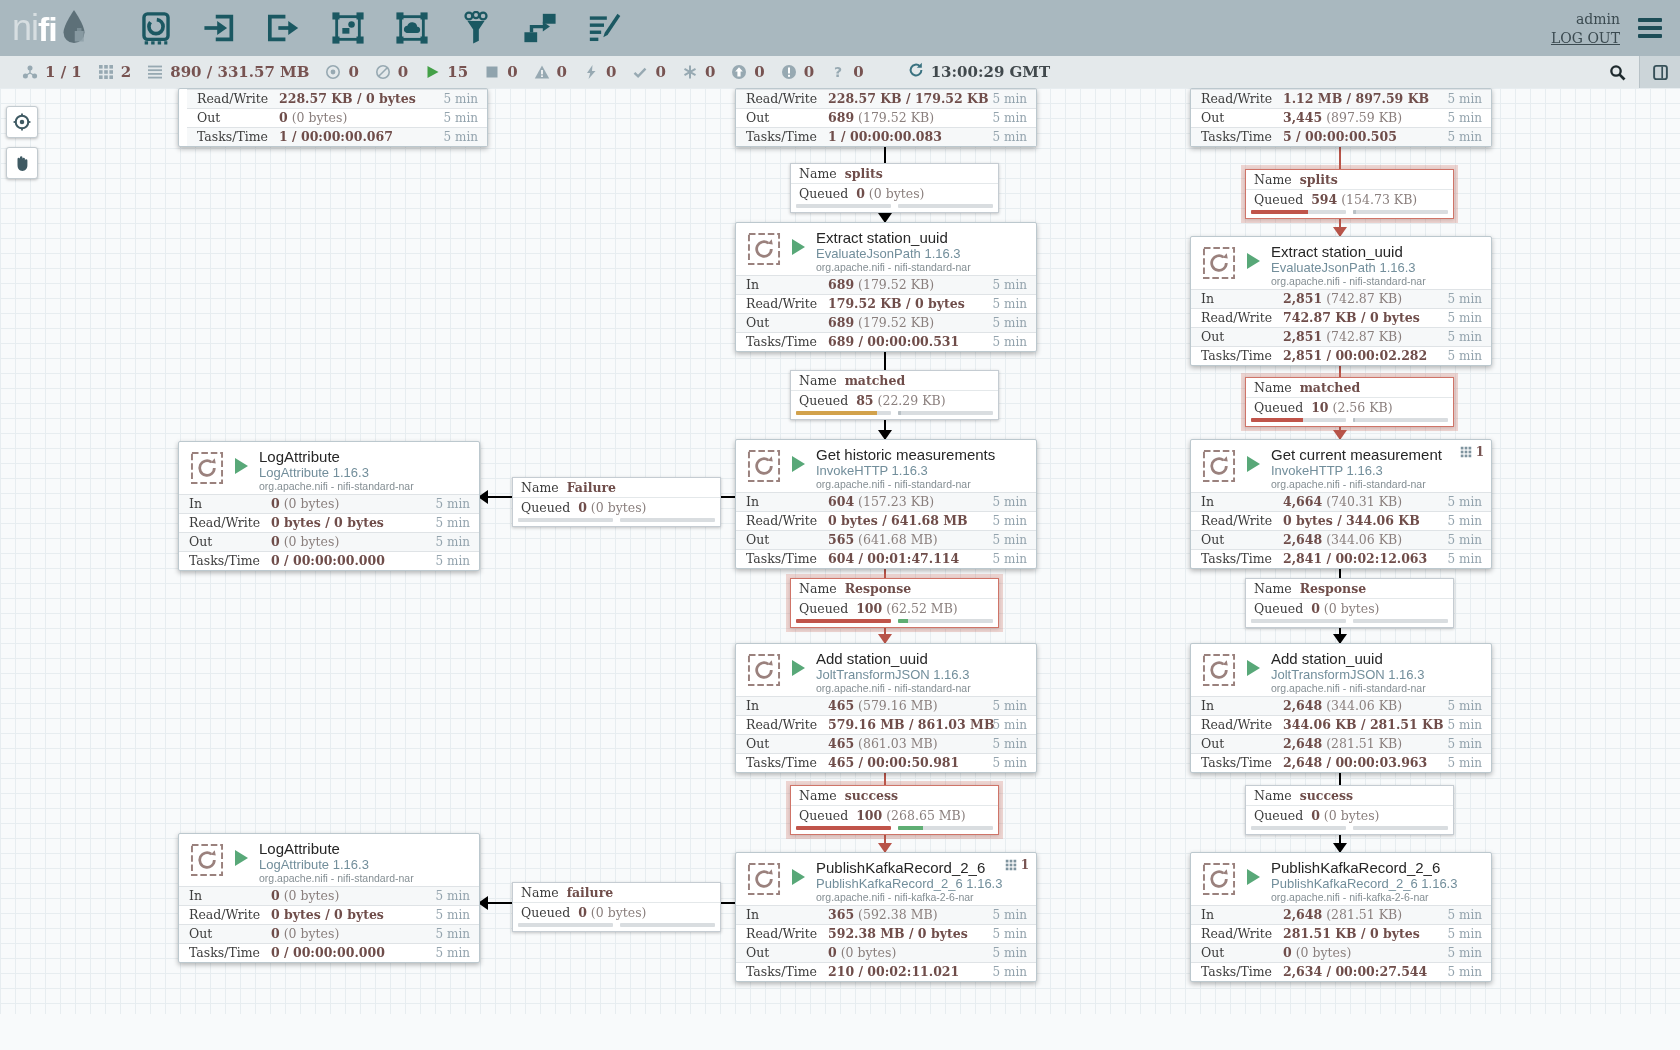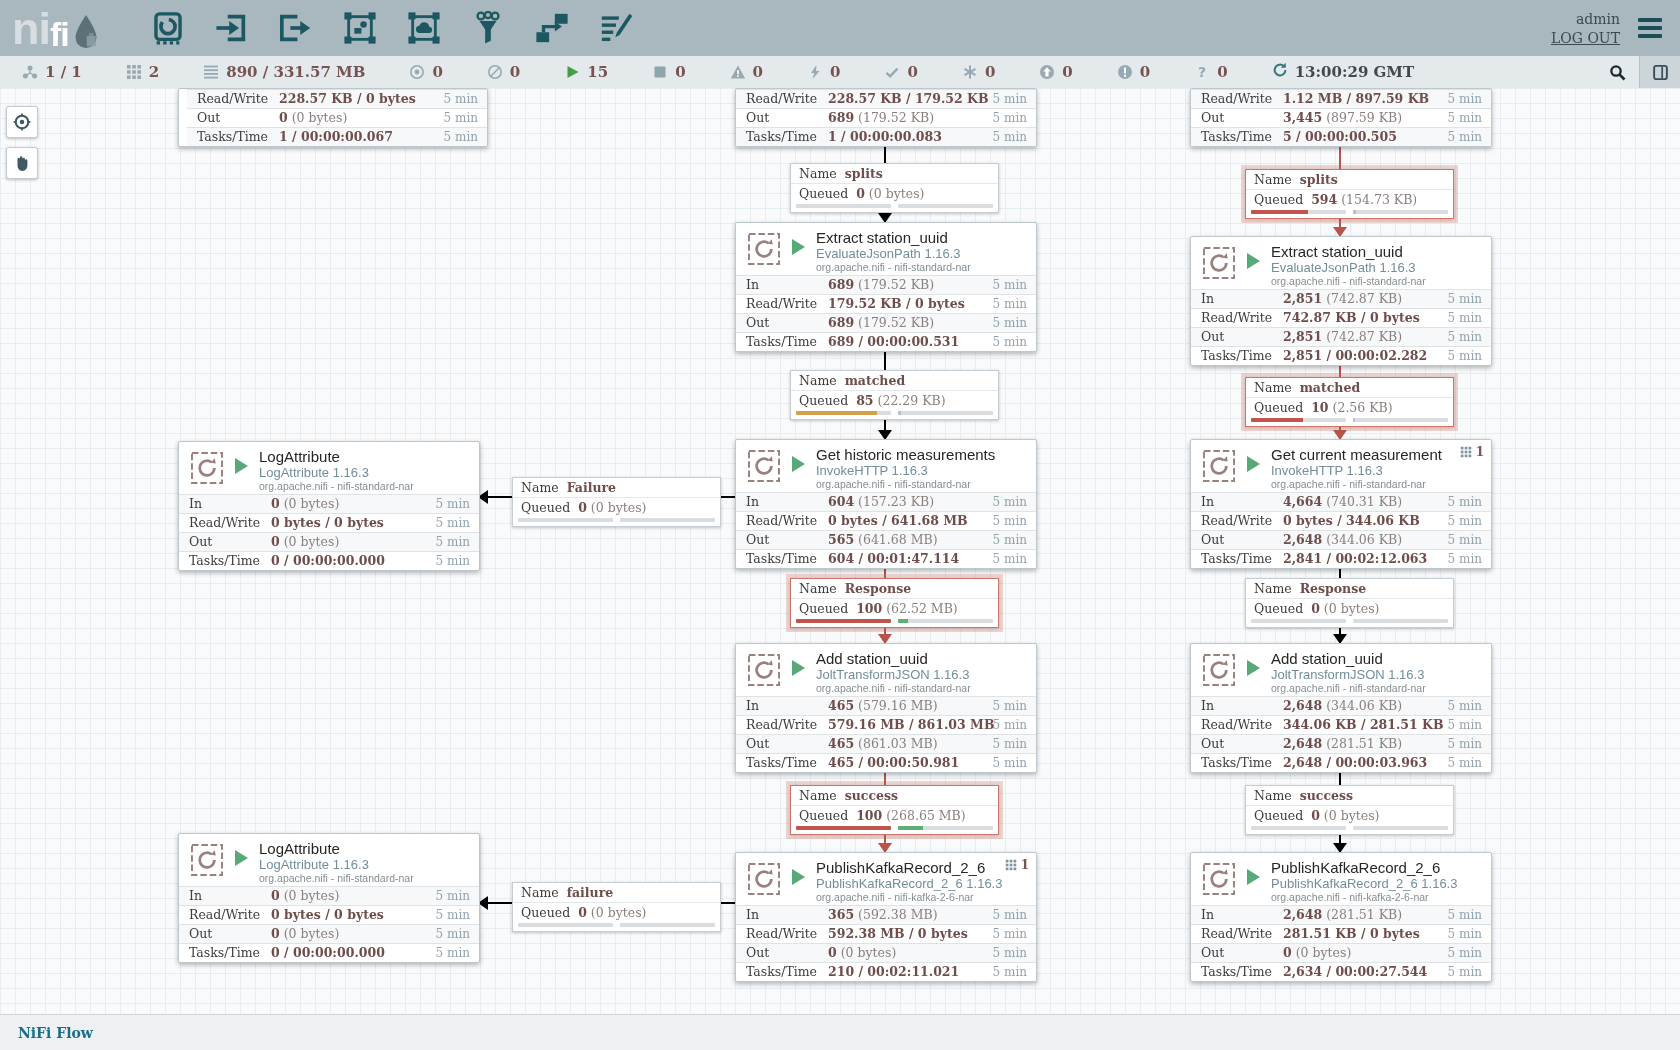--- a/index.html
+++ b/index.html
@@ -2,36 +2,36 @@
 <html><head>
 <meta charset="utf-8">
 <style>
   html,body{margin:0;padding:0;}
   body{width:1680px;height:1050px;overflow:hidden;font-family:"Liberation Sans",sans-serif;-webkit-font-smoothing:antialiased;}
   #app{position:relative;width:1680px;height:1050px;background:#f8fafb;}
 
   
   #header{position:absolute;top:0;left:0;right:0;height:56px;background:#a9b8bf;display:flex;align-items:center;}
   #logo{display:flex;align-items:flex-end;margin:4px 18px 4px 12px;}
-  #logo .ni{font-size:45px;font-weight:bold;color:#d7dee1;letter-spacing:-1px;line-height:1;}
+  #logo .ni{font-size:36px;font-weight:normal;color:#d7dee1;letter-spacing:-1px;line-height:1;}
   #logo .fi{font-size:34px;font-weight:bold;color:#ffffff;letter-spacing:-1px;line-height:1;}
   #logo svg{margin-left:2px;}
   #toolbar{display:flex;align-items:center;gap:26px;margin-left:30px;}
   .tool-btn{width:38px;height:40px;display:flex;align-items:center;justify-content:center;color:#1b5862;cursor:grab;}
   .tool-btn svg{width:34px;height:34px;}
   #header-right{margin-left:auto;display:flex;align-items:center;padding-right:14px;}
   #user-block{display:flex;flex-direction:column;align-items:flex-end;margin-right:14px;font-family:"DejaVu Serif","Liberation Serif",serif;}
   #user-name{font-size:14px;color:#3b4a50;}
   #logout{font-size:14px;color:#3b4a50;text-decoration:underline;cursor:pointer;margin-top:3px;}
   #hamburger{display:flex;flex-direction:column;gap:4px;cursor:pointer;padding:4px;}
   #hamburger div{width:24px;height:4px;background:#1d4d57;border-radius:1px;}
 
   
   #statusbar{position:absolute;top:56px;left:0;right:0;height:32px;background:#e4e9eb;border-bottom:1px solid #c6ced3;display:flex;align-items:center;font-family:"DejaVu Serif","Liberation Serif",serif;}
-  #status-items{display:flex;align-items:center;gap:44px;padding-left:22px;}
+  #status-items{display:flex;align-items:center;gap:16px;padding-left:22px;}
   .status-item{display:flex;align-items:center;gap:7px;white-space:nowrap;}
   .status-item svg{width:16px;height:16px;display:block;}
   .status-value{font-size:15px;font-weight:bold;color:#775351;}
   #clock-block{display:flex;align-items:center;gap:7px;margin-left:44px;}
   #clock-block svg{width:16px;height:16px;}
   #clock-text{font-size:15px;font-weight:bold;color:#41494d;}
   #statusbar-right{margin-left:auto;display:flex;align-items:center;height:100%;}
   #search-btn{width:44px;height:100%;display:flex;align-items:center;justify-content:center;cursor:pointer;}
   #panel-btn{width:40px;height:100%;display:flex;align-items:center;justify-content:center;background:#ccd5d9;border-left:1px solid #b8c2c7;cursor:pointer;}
 
@@ -740,17 +740,14 @@
           <div class="bar-track">
             <div class="bar-fill" style="width:0%;background:#b9c1c6"></div>
           </div>
           <div class="bar-track">
             <div class="bar-fill" style="width:0%;background:#b9c1c6"></div>
           </div>
         </div>
       </div>
     </div>
 
-  <div id="footer">
-    <span id="breadcrumb">NiFi Flow</span>
-  </div>
 
 </div>
 
 </body></html>

